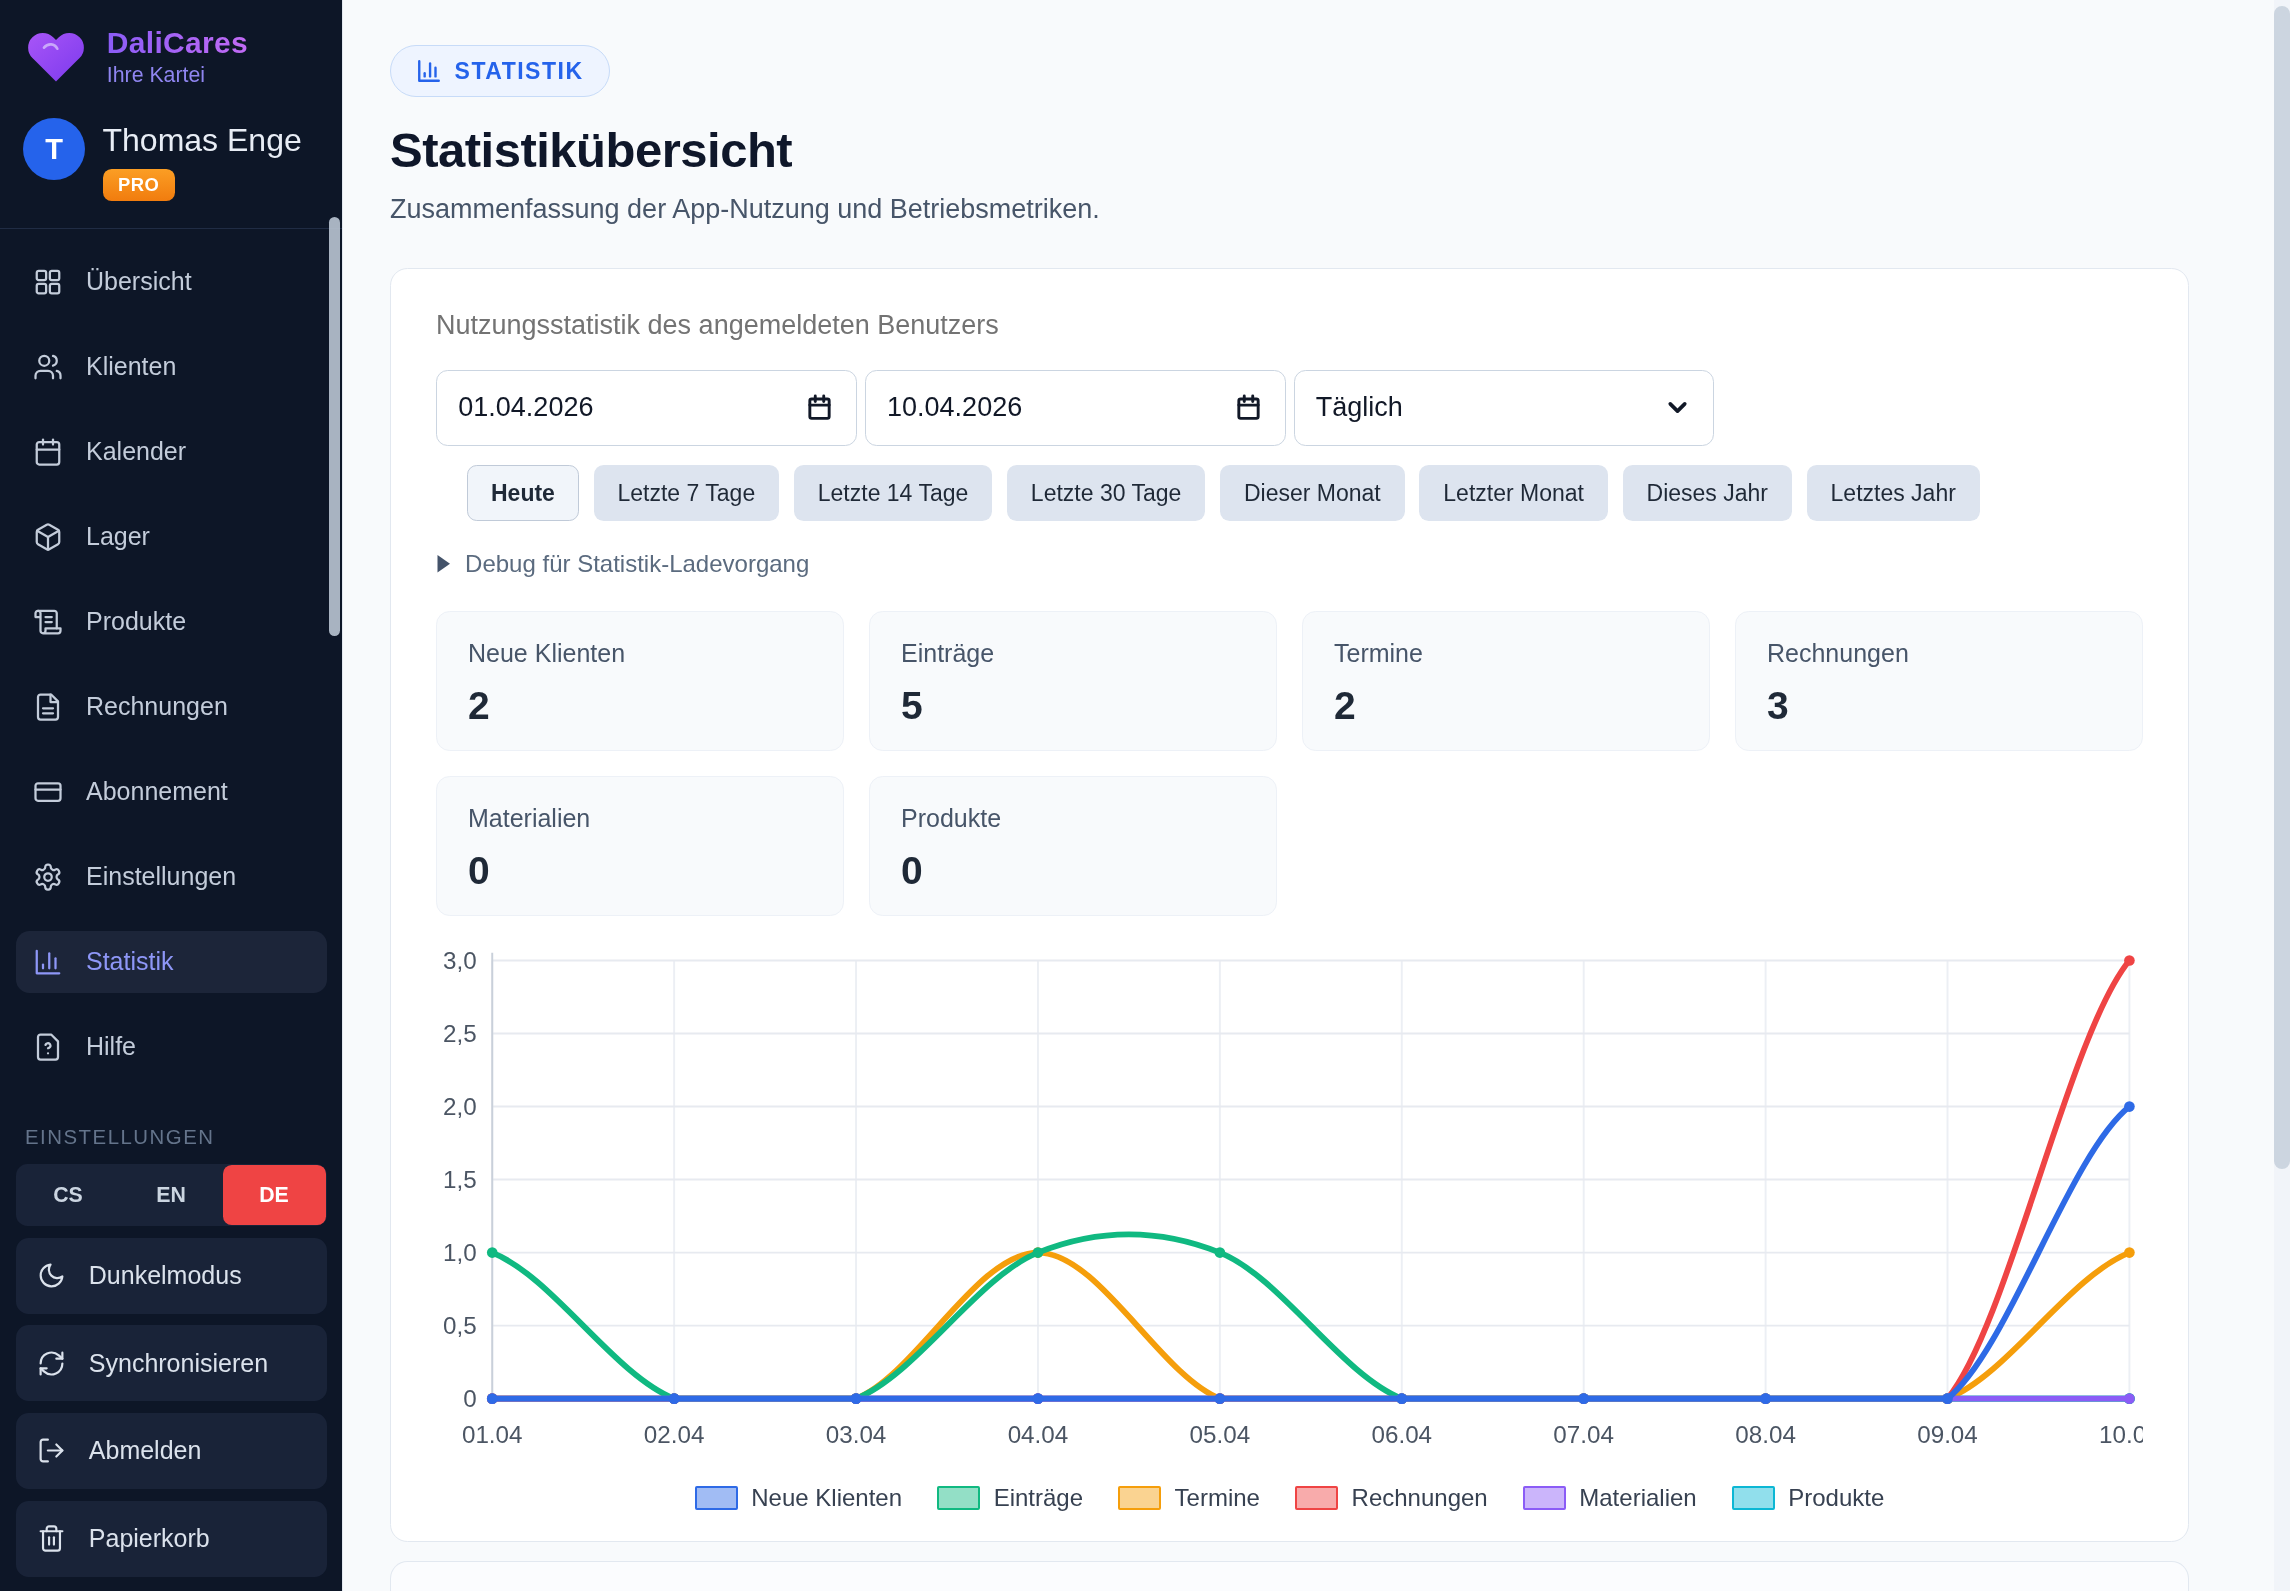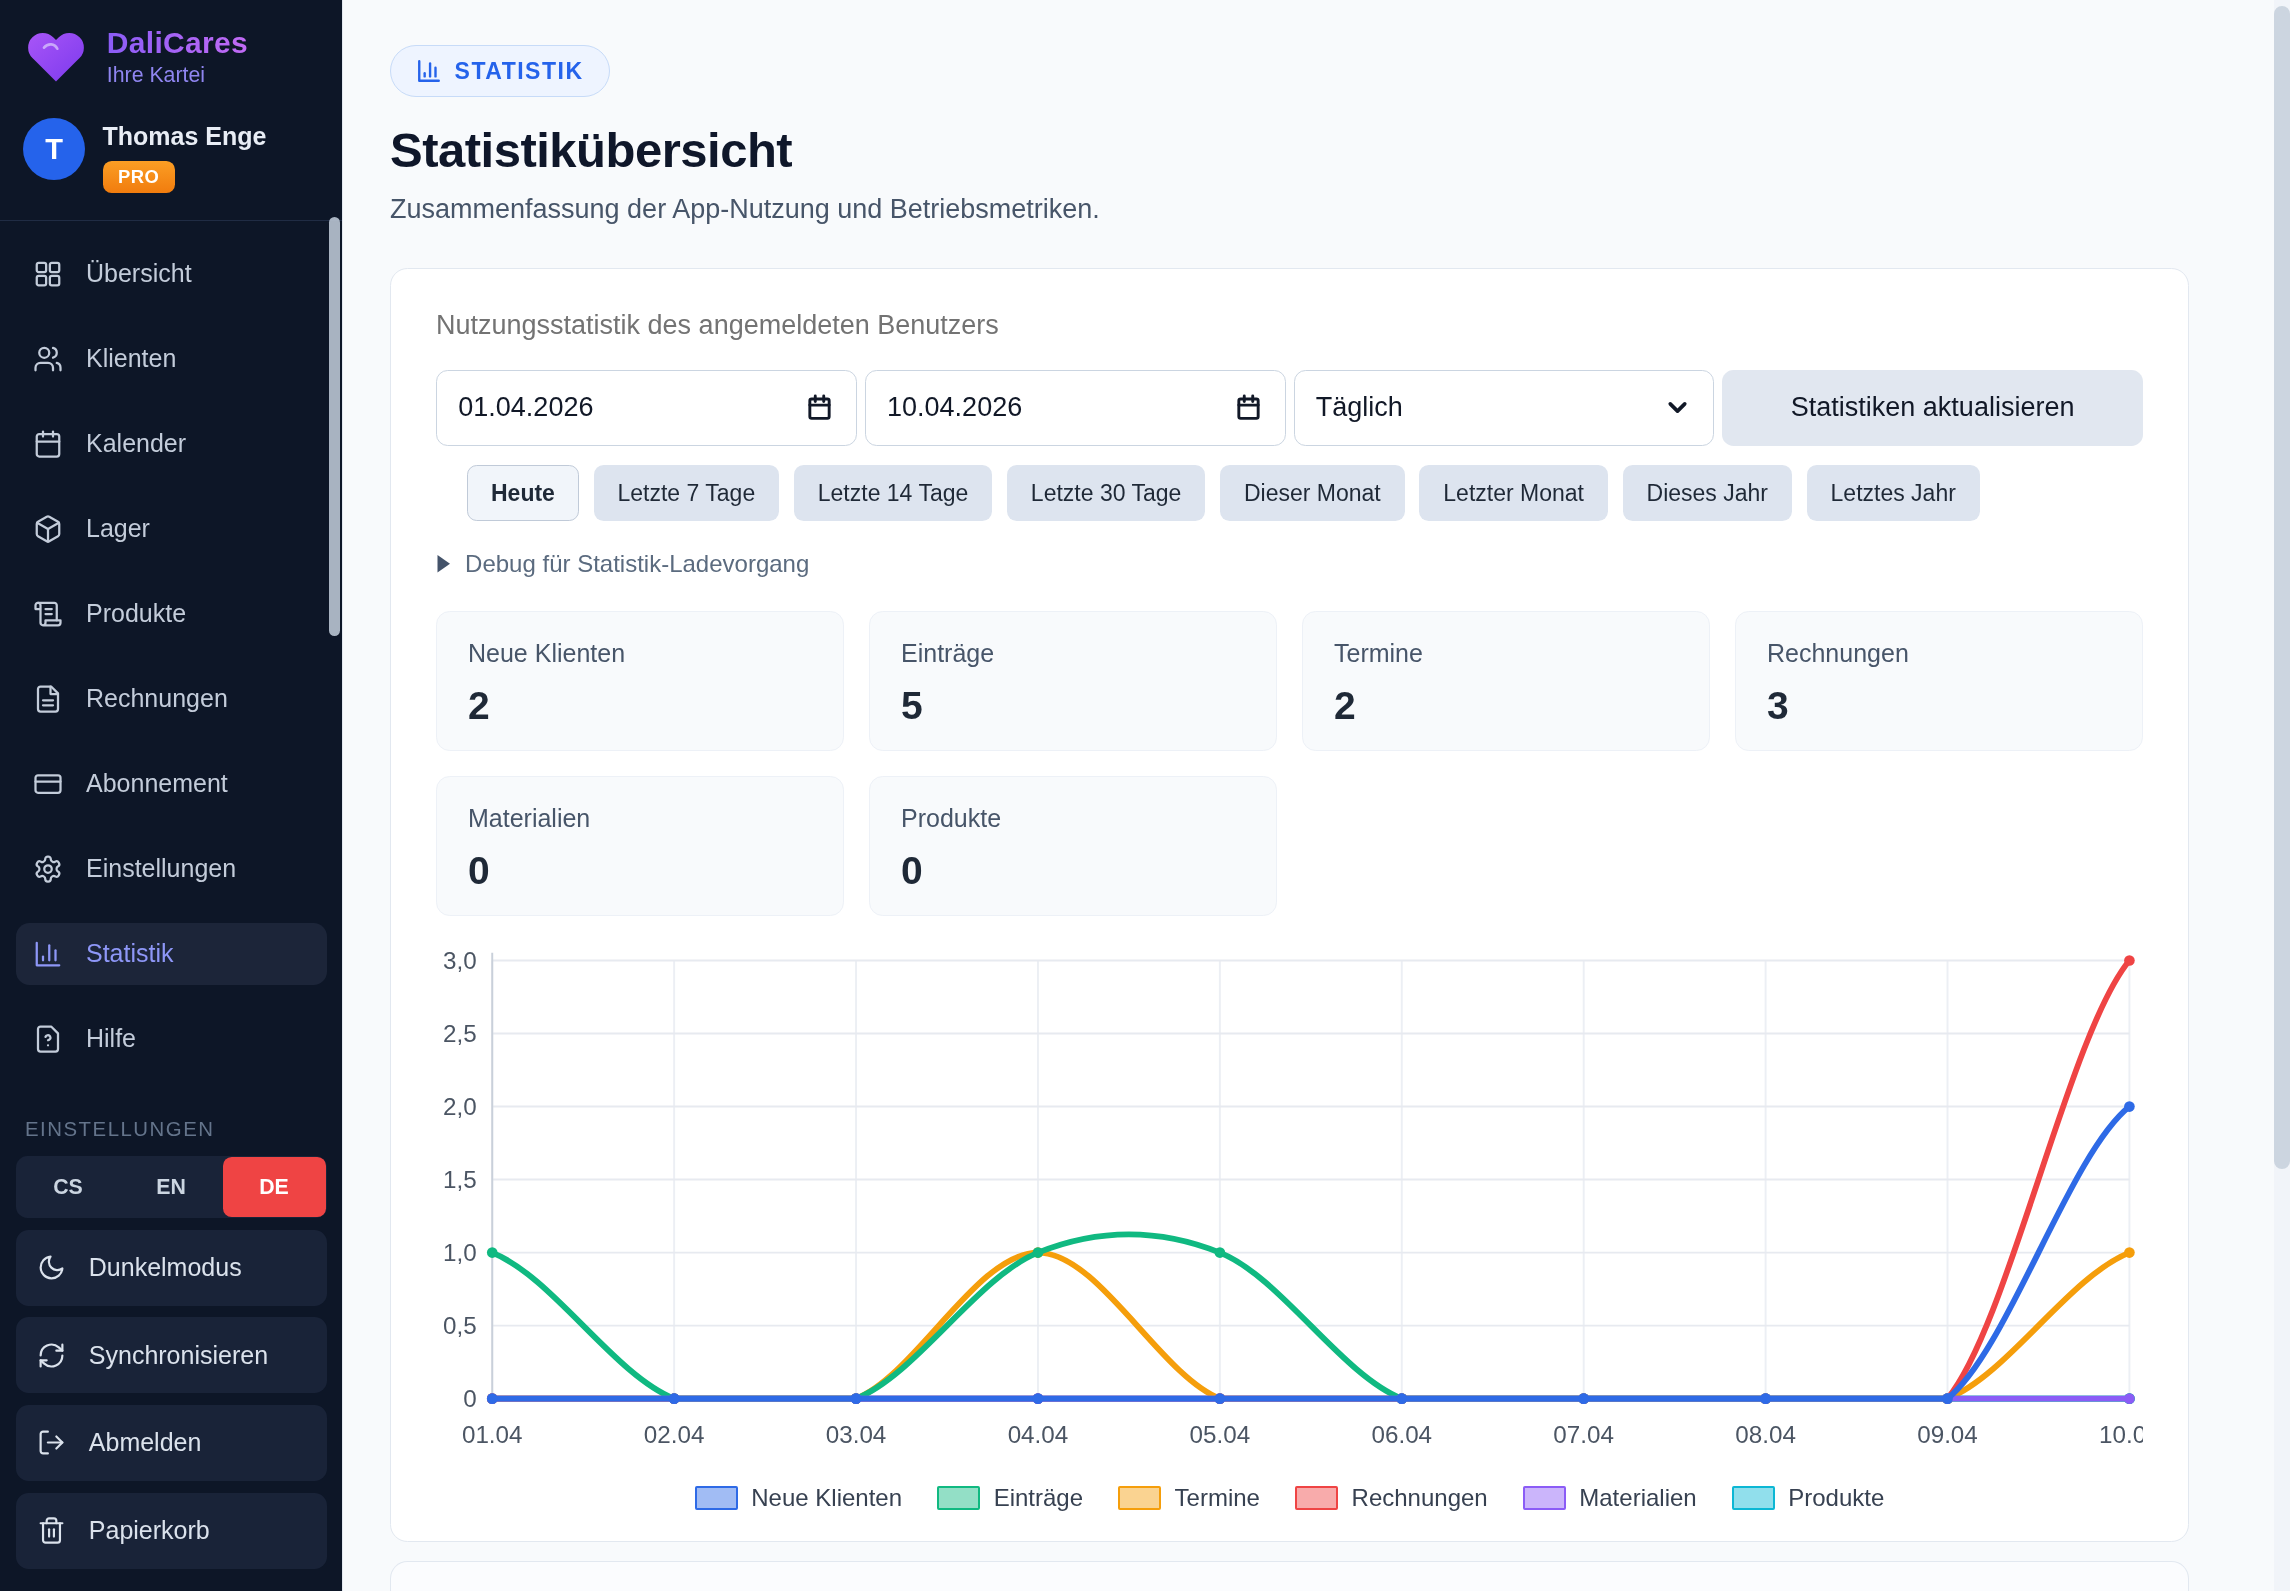--- a/index.html
+++ b/index.html
@@ -7,21 +7,21 @@
   body { display:flex; background:#f8fafc; }
 
   
   .sidebar { position:relative; width:342px; height:1591px; background:#0d1627; flex:0 0 auto; color:#c3ccda; }
   .logo-row { display:flex; align-items:center; gap:15.5px; padding:25px 21.3px 15.5px 21.3px; }
   .logo-mark { width:70px; height:64px; flex:0 0 auto; }
   .brand-name { font-size:30px; font-weight:700; background:linear-gradient(90deg,#8b5cf6,#c26bf5); -webkit-background-clip:text; background-clip:text; color:transparent; letter-spacing:0.3px; }
   .brand-tag { font-size:21.3px; color:#8f85f0; margin-top:3.9px; }
   .user-row { display:flex; align-items:flex-start; gap:17.5px; padding:13.6px 23px 27px 23px; }
   .avatar { width:62px; height:62px; border-radius:50%; background:#2563eb; color:#fff; font-size:29px; font-weight:700; display:flex; align-items:center; justify-content:center; flex:0 0 auto; }
-  .user-name { font-size:25px; font-weight:700; color:#e8edf5; padding-top:3.9px;text-align:center; }
+  .user-name { font-size:32px; font-weight:400; color:#e8edf5; padding-top:3.9px;text-align:center; }
   .pro-badge { display:inline-block; margin-top:9.7px; padding:4.9px 15.5px 5.8px; border-radius:8.7px; background:linear-gradient(180deg,#fb9e24,#f17c0e); color:#fff; font-size:18.4px; font-weight:700; letter-spacing:0.5px; }
   .side-divider { border-top:1px solid #202c44; margin:0; }
   .nav { padding:21.3px 15.5px 0 15.5px; }
   .nav-item { display:flex; align-items:center; gap:23px; height:62px; padding:0 17.5px; border-radius:13.6px; margin-bottom:23px; font-size:25px; font-weight:500; color:#c3ccda; cursor:pointer; }
   .nav-item svg { width:30px; height:30px; flex:0 0 auto; }
   .nav-item.active { background:#1c2539; color:#8e97f7; }
   .settings-label { padding:25px 25px 15.5px; font-size:20.4px; letter-spacing:1.5px; color:#64748b; font-weight:500; }
   .lang-row { display:flex; margin:0 15.5px; background:#192338; border-radius:11.6px; padding:1px; height:62px; }
   .lang-cell { flex:1; display:flex; align-items:center; justify-content:center; font-size:21.3px; font-weight:700; color:#cbd5e1; border-radius:8.7px; cursor:pointer; }
   .lang-cell.active { background:#ef4444; color:#fff; }
@@ -268,21 +268,20 @@
             <line x1="15.5" y1="2.5" x2="15.5" y2="7"></line>
             <line x1="4" y1="10" x2="20" y2="10"></line>
           </svg>
       </div>
       <div class="field">
         <span>Täglich</span>
         <svg viewBox="0 0 24 24" fill="none" stroke="#111827" stroke-width="3" stroke-linecap="round" stroke-linejoin="round">
             <polyline points="6 9 12 15 18 9"></polyline>
           </svg>
       </div>
-      <button class="btn-primary">Statistiken aktualisieren</button>
     </div>
 
     <div class="filters">
       <div class="chip active">Heute</div>
       <div class="chip">Letzte 7 Tage</div>
       <div class="chip">Letzte 14 Tage</div>
       <div class="chip">Letzte 30 Tage</div>
       <div class="chip">Dieser Monat</div>
       <div class="chip">Letzter Monat</div>
       <div class="chip">Dieses Jahr</div>

